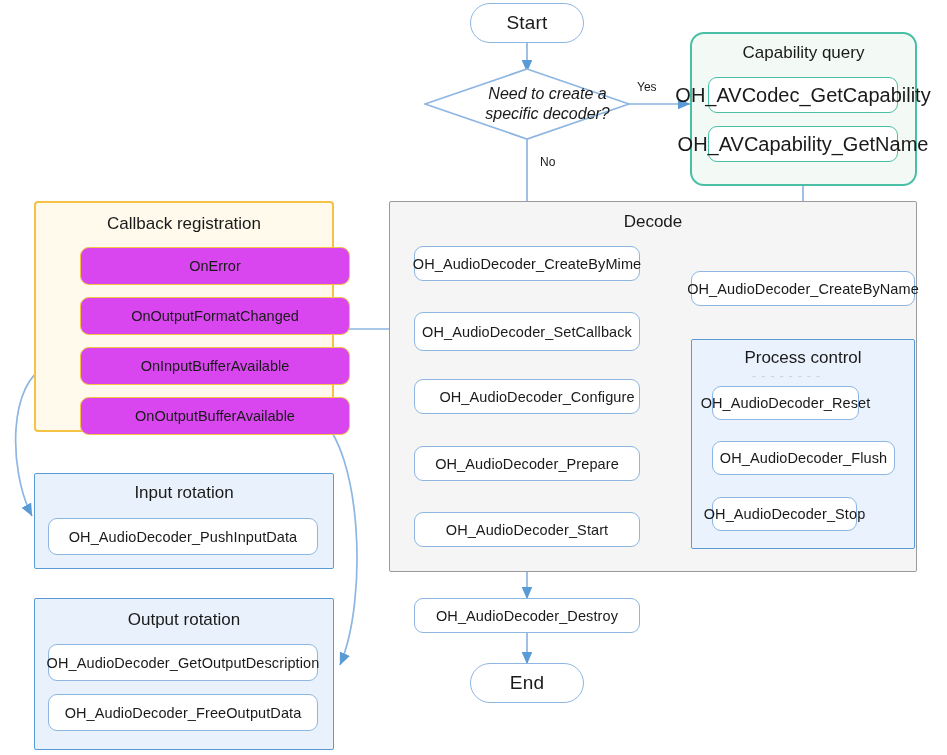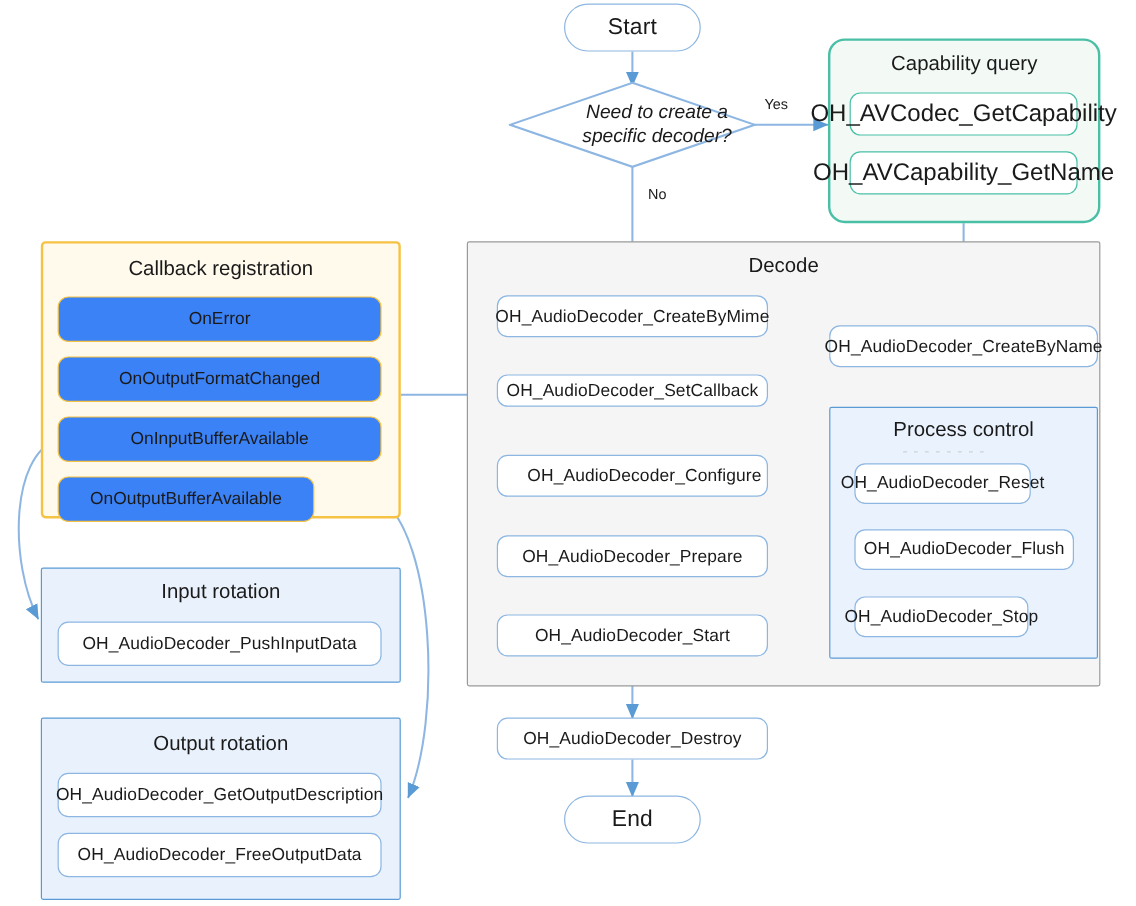--- a/index.html
+++ b/index.html
@@ -79,21 +79,22 @@
     border-radius: 9px;
     font-size: 20px;
     background: #ffffff;
   }
 
   
   .proc-yellow {
     border: 1.6px solid #F5C243;
     border-radius: 9px;
     font-size: 14.5px;
-    background: #3b82f6;
+    background: #d946ef;
+    margin-left: 32px;
   }
 
   
   .group {
     position: absolute;
     box-sizing: border-box;
   }
   .group-title {
     position: absolute;
     top: 0;
@@ -225,21 +226,21 @@
     <span>OH_AVCapability_GetName</span>
   </div>
 
   <div class="group group-gray" style="left:389px; top:201px; width:528px; height:371px;">
     <div class="group-title" style="top:10px;">Decode</div>
   </div>
 
   <div class="node proc" style="left:414px; top:246px; width:226px; height:35px;">
     <span>OH_AudioDecoder_CreateByMime</span>
   </div>
-  <div class="node proc" style="left:414px; top:312px; width:226px; height:27px;">
+  <div class="node proc" style="left:414px; top:312px; width:226px; height:39px;">
     <span>OH_AudioDecoder_SetCallback</span>
   </div>
   <div class="node proc" style="left:414px; top:379px; width:226px; height:35px;padding-left:20px;">
     <span>OH_AudioDecoder_Configure</span>
   </div>
   <div class="node proc" style="left:414px; top:446px; width:226px; height:35px;">
     <span>OH_AudioDecoder_Prepare</span>
   </div>
   <div class="node proc" style="left:414px; top:512px; width:226px; height:35px;">
     <span>OH_AudioDecoder_Start</span>
@@ -276,21 +277,21 @@
   </div>
   <div class="node proc-yellow" style="left:48px; top:247px; width:270px; height:38px;">
     <span>OnError</span>
   </div>
   <div class="node proc-yellow" style="left:48px; top:297px; width:270px; height:38px;">
     <span>OnOutputFormatChanged</span>
   </div>
   <div class="node proc-yellow" style="left:48px; top:347px; width:270px; height:38px;">
     <span>OnInputBufferAvailable</span>
   </div>
-  <div class="node proc-yellow" style="left:48px; top:397px; width:214px; height:38px;">
+  <div class="node proc-yellow" style="left:48px; top:397px; width:270px; height:38px;">
     <span>OnOutputBufferAvailable</span>
   </div>
 
   <div class="group group-blue" style="left:34px; top:473px; width:300px; height:96px;">
     <div class="group-title" style="top:9px;">Input rotation</div>
   </div>
   <div class="node proc" style="left:48px; top:518px; width:270px; height:37px;">
     <span>OH_AudioDecoder_PushInputData</span>
   </div>
 

